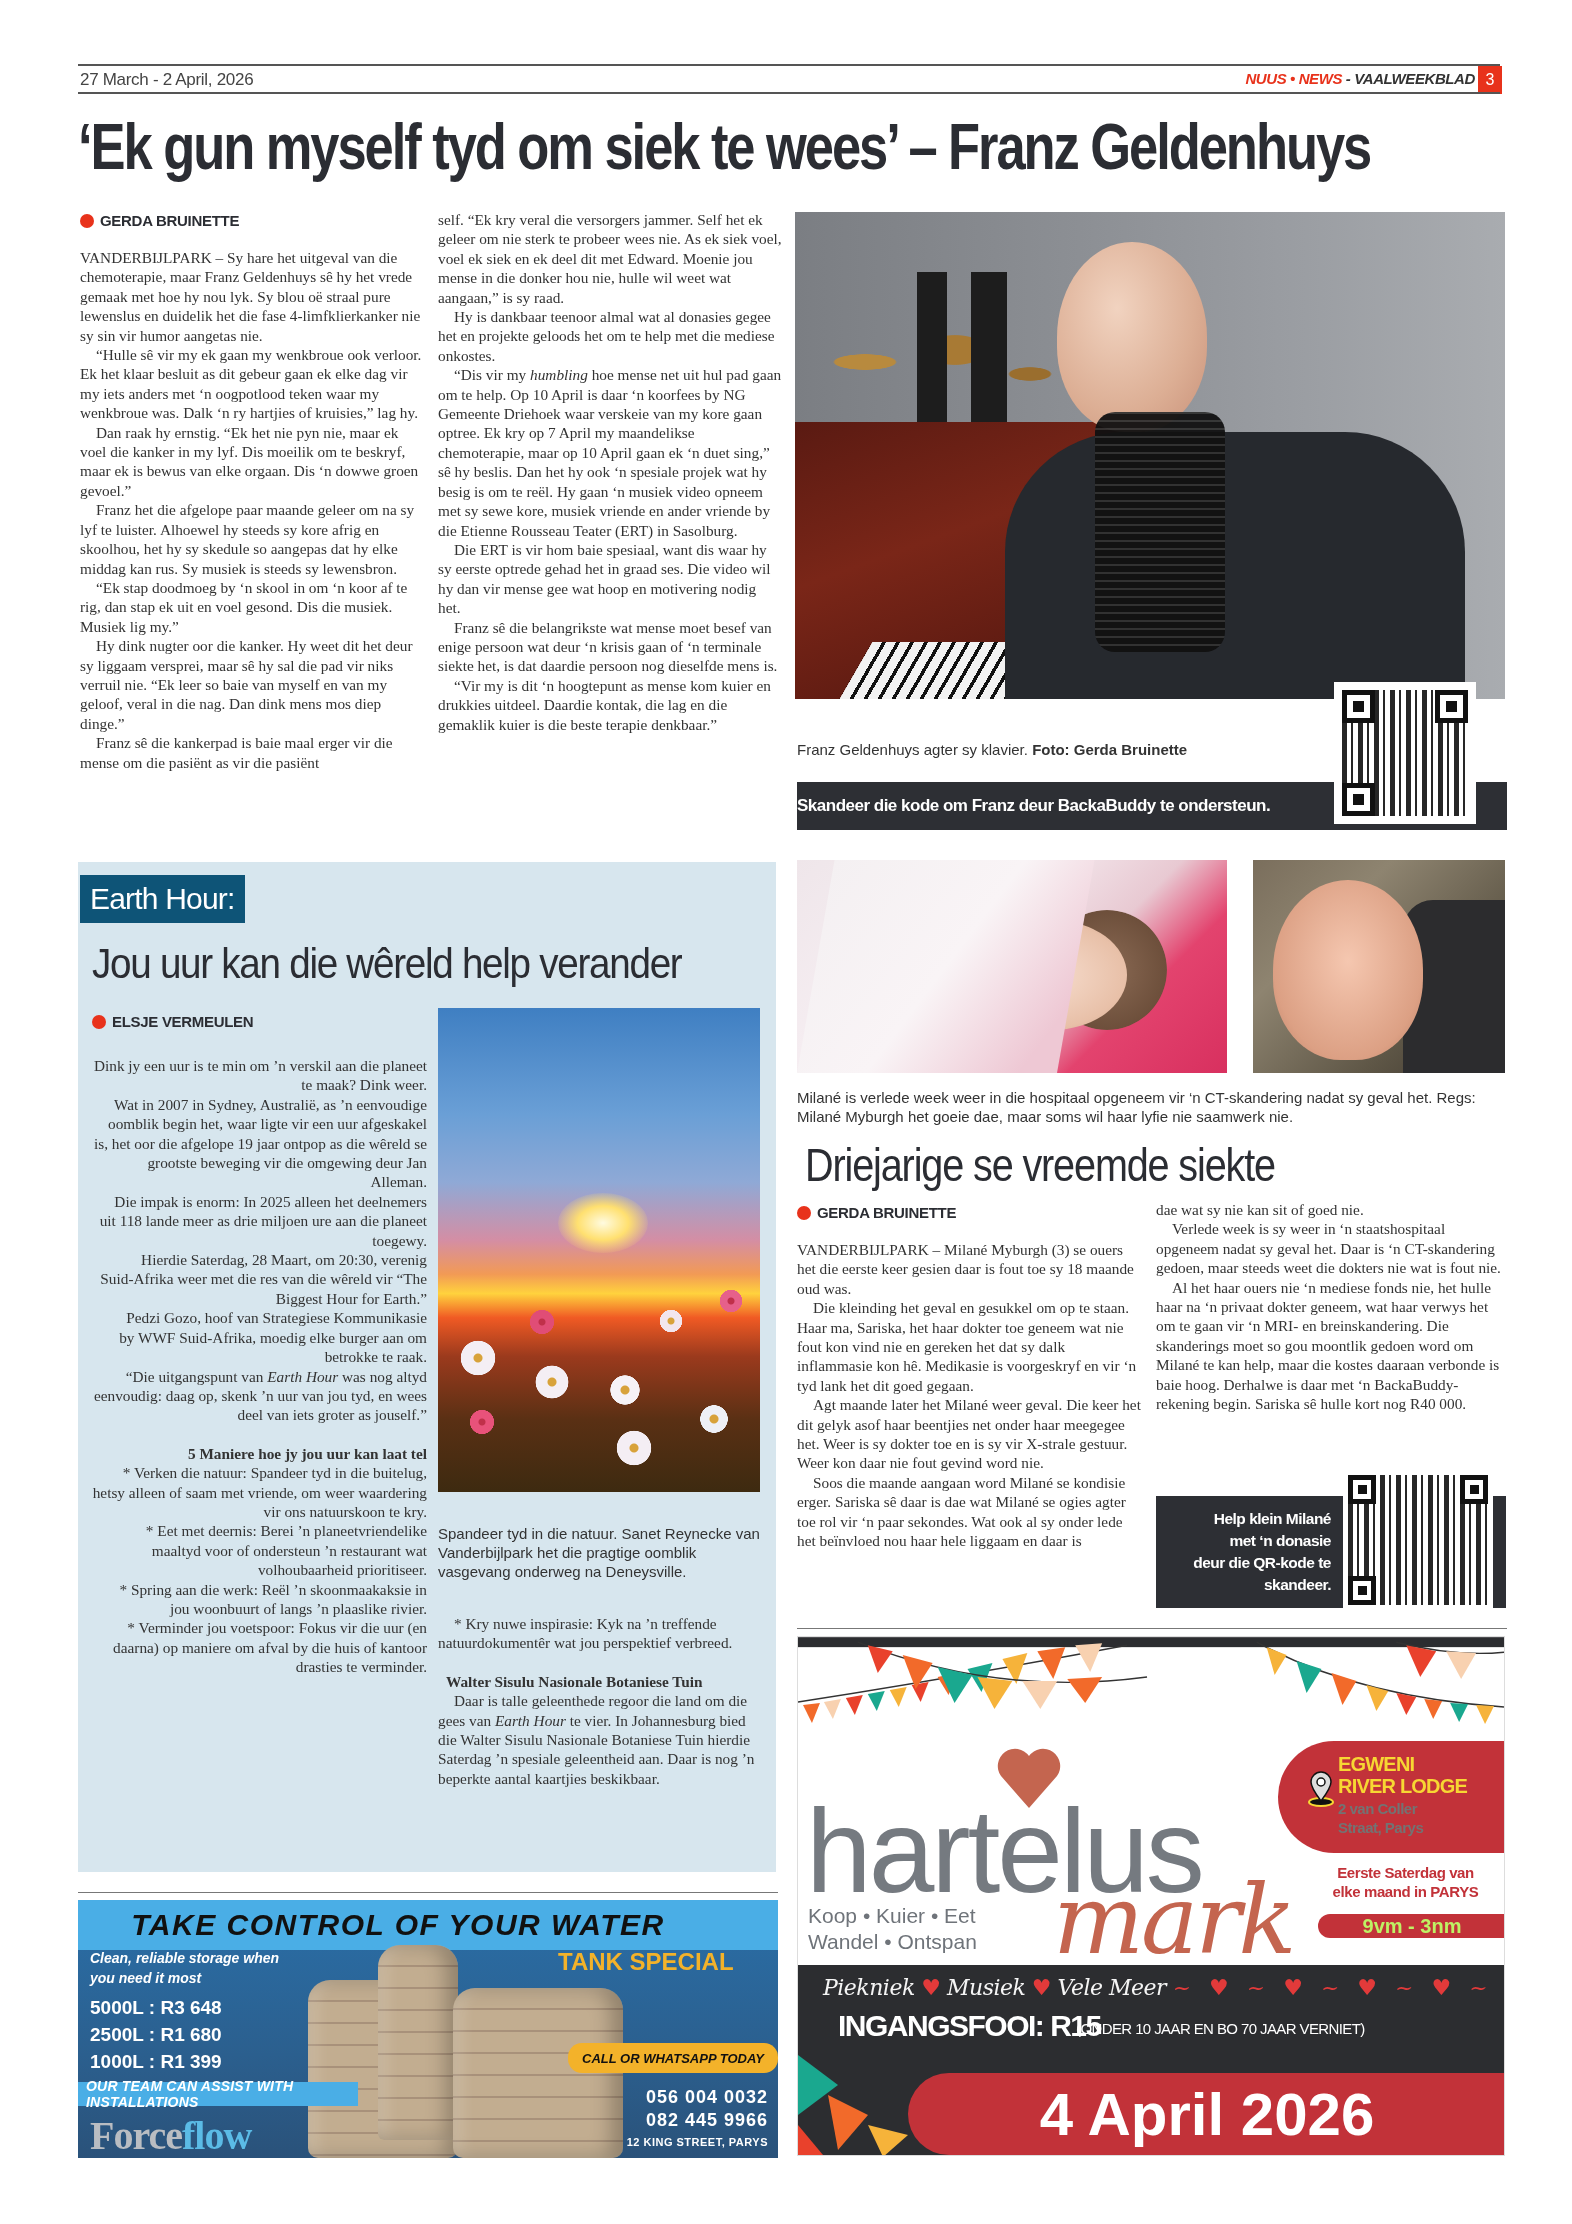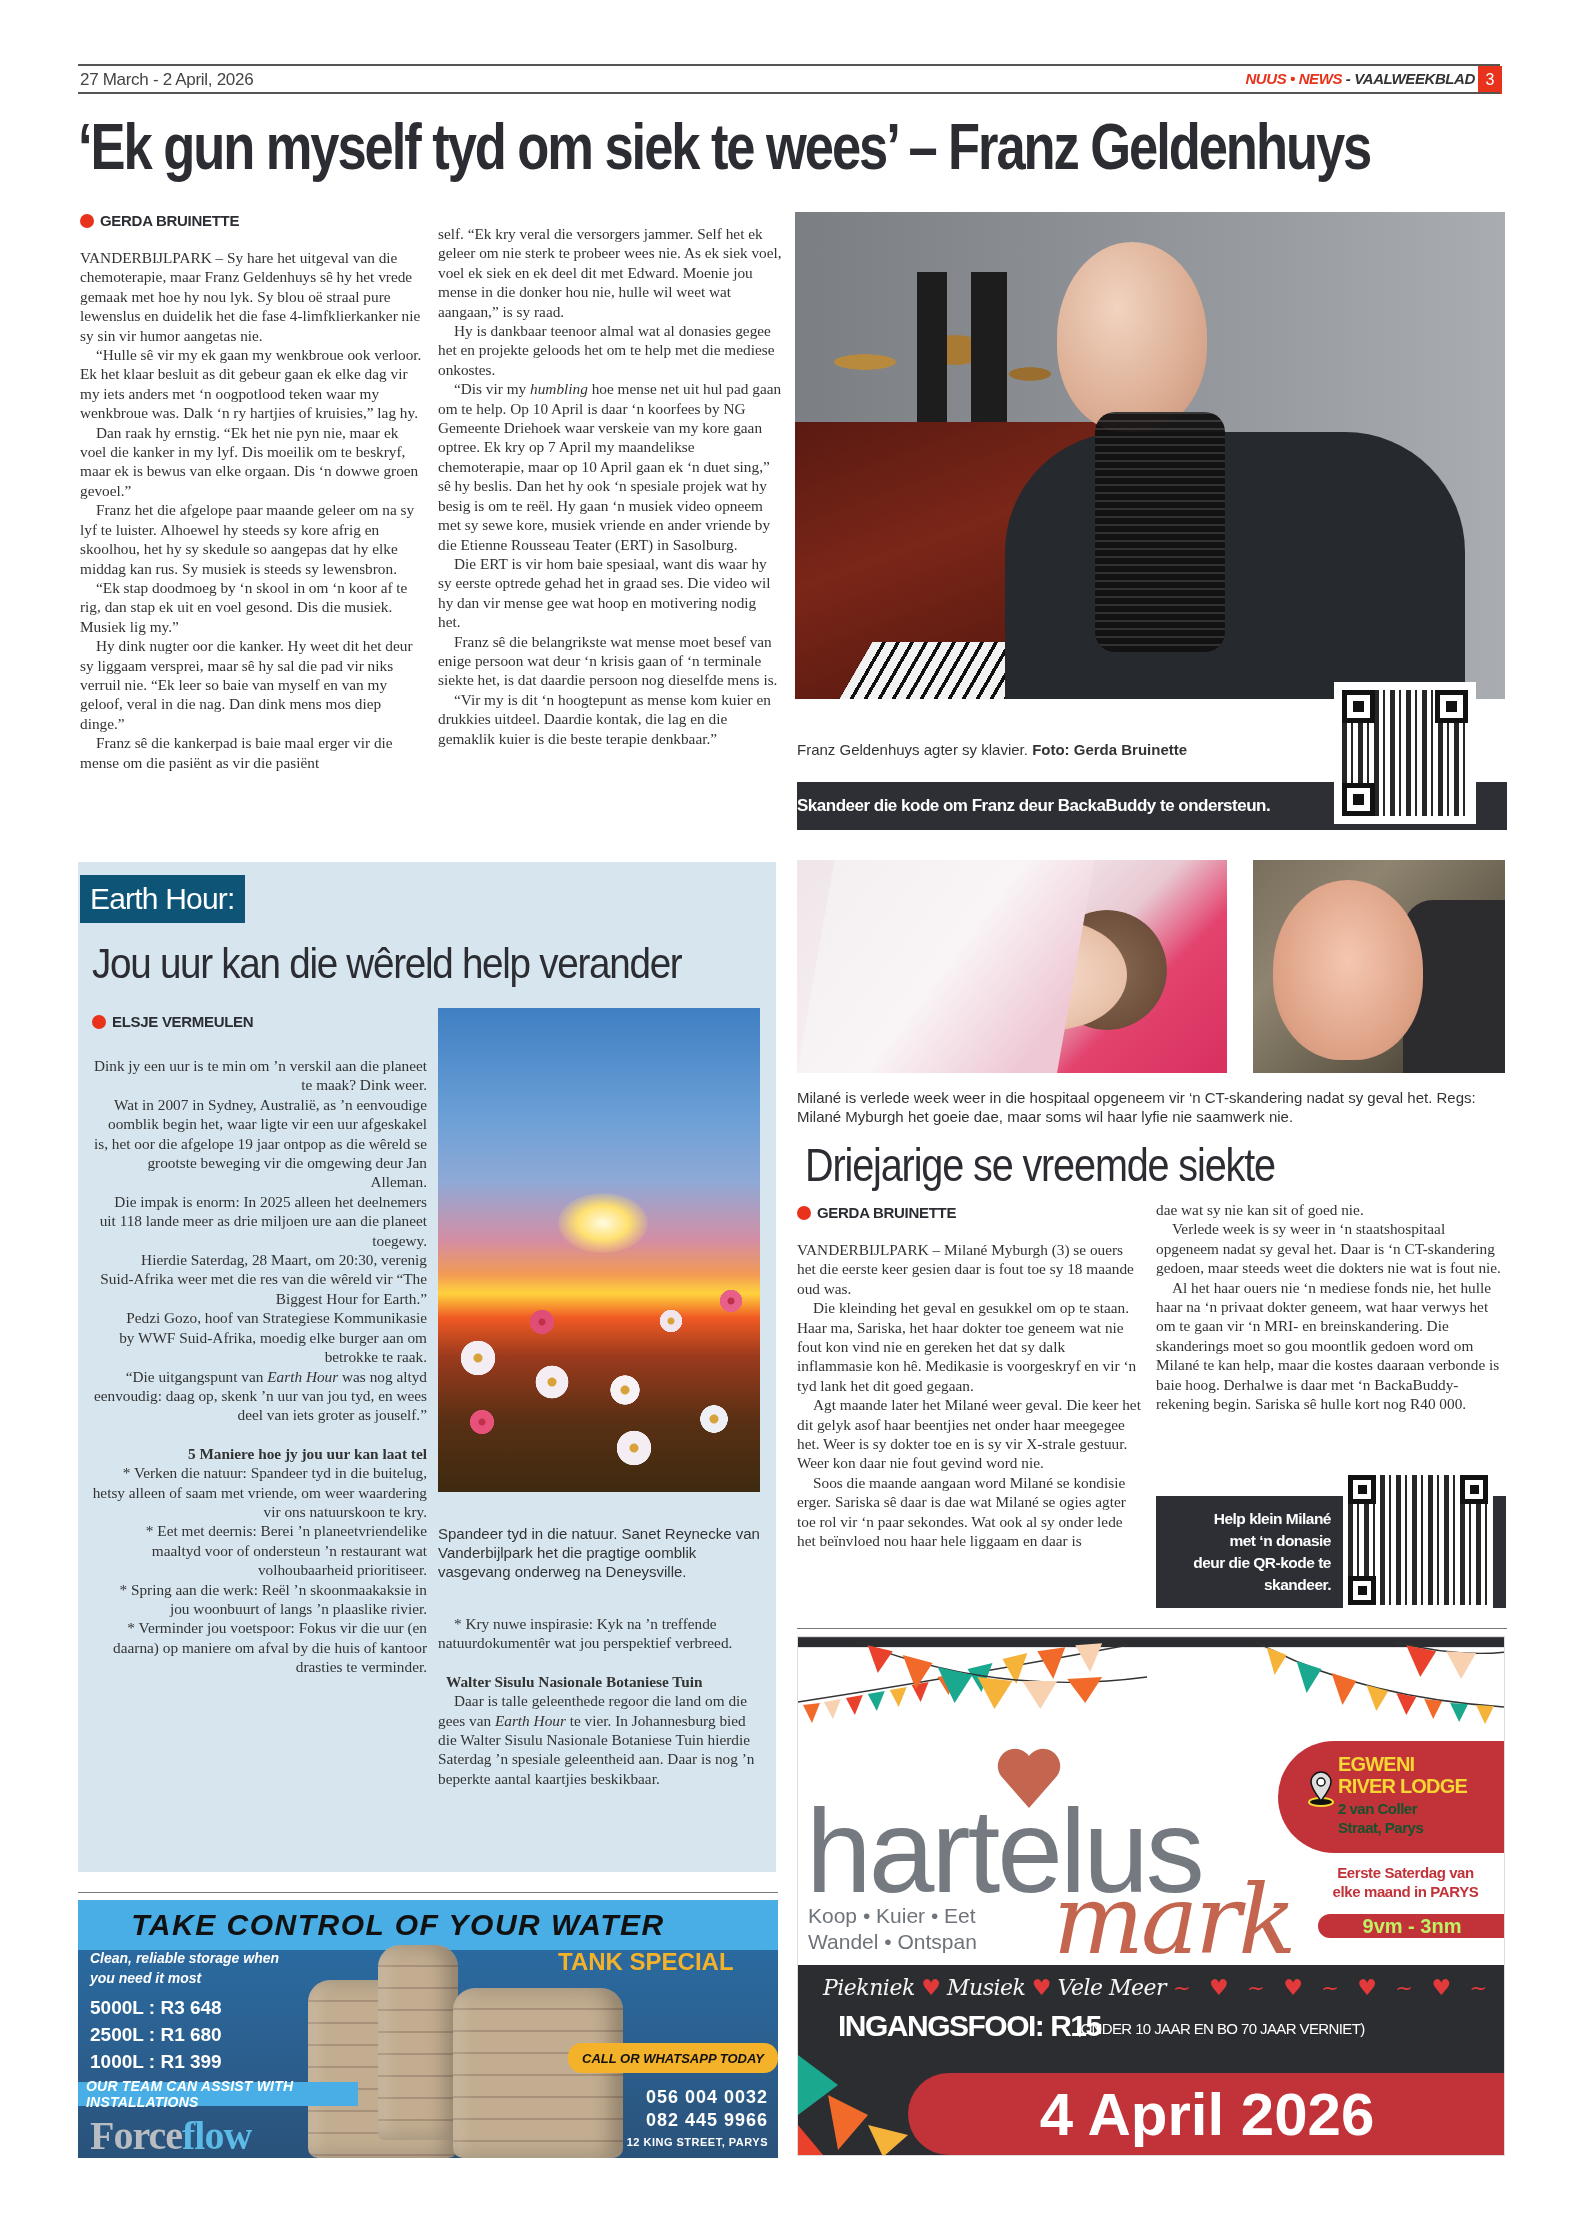--- a/index.html
+++ b/index.html
@@ -84,21 +84,21 @@
 
   
   .ht-ad { left: 797px; top: 1636px; width: 708px; height: 520px; overflow: hidden; background: #ffffff; border: 1px solid #ddd; }
   .ht-bunting { position: absolute; left: 0; top: 0; width: 100%; height: 120px; }
   .ht-word { position: absolute; left: 8px; top: 155px; font-family: "Liberation Sans", sans-serif; font-size: 118px; color: #757a80; letter-spacing: -3px; line-height: 1; }
   .ht-heart { position: absolute; left: 195px; top: 105px; width: 72px; height: 72px; }
   .ht-mark { position: absolute; left: 255px; top: 235px; font-family: "DejaVu Serif", serif; font-style: italic; font-size: 96px; color: #c4654f; line-height: 1; letter-spacing: -3px; }
   .ht-slogan { position: absolute; left: 10px; top: 266px; font-family: "Liberation Sans", sans-serif; font-size: 21px; color: #6f747a; line-height: 26px; }
   .ht-venue { position: absolute; left: 480px; top: 104px; width: 228px; height: 112px; background: #c23239; border-radius: 56px 0 0 56px; }
   .ht-venue-name { position: absolute; left: 205px; top: 12px; font-family: "Liberation Sans", sans-serif; font-weight: bold; color: #f7d733; font-size: 20px; line-height: 22px; letter-spacing: -0.8px; }
-  .ht-venue-addr { position: absolute; left: 205px; top: 58px; font-family: "Liberation Sans", sans-serif; font-weight: bold; color: #14532d; font-size: 15px; line-height: 19px; letter-spacing: -0.5px; }
+  .ht-venue-addr { position: absolute; left: 205px; top: 58px; font-family: "Liberation Sans", sans-serif; font-weight: bold; color: #737373; font-size: 15px; line-height: 19px; letter-spacing: -0.5px; }
   .ht-pin { position: absolute; left: 170px; top: 34px; width: 26px; height: 36px; }
   .ht-when { position: absolute; left: 510px; top: 226px; width: 195px; text-align: center; font-family: "Liberation Sans", sans-serif; font-weight: bold; color: #c23239; font-size: 15px; line-height: 19px; letter-spacing: -0.4px; }
   .ht-time { position: absolute; left: 520px; top: 277px; width: 188px; height: 24px; border-radius: 18px 0 0 18px; background: #c23239; color: #bef264; font-family: "Liberation Sans", sans-serif; font-weight: bold; font-size: 20px; display: flex; align-items: center; justify-content: center; }
   .ht-dark { position: absolute; left: 0; top: 328px; width: 100%; height: 192px; background: #2c2d30; }
   .ht-script { position: absolute; left: 25px; top: 10px; font-family: "DejaVu Serif", serif; font-style: italic; font-size: 22px; color: #f5f5f5; letter-spacing: -0.5px; white-space: nowrap; }
   .ht-script .hrt { color: #e23a3a; font-style: normal; }
   .ht-fee { position: absolute; left: 40px; top: 44px; font-family: "Liberation Sans", sans-serif; font-weight: bold; font-size: 30px; color: #fff; letter-spacing: -1.5px; white-space: nowrap; }
   .ht-fee-note { position: absolute; left: 278px; top: 55px; font-family: "Liberation Sans", sans-serif; font-size: 15px; color: #fff; letter-spacing: -0.6px; white-space: nowrap; }
   .ht-date { position: absolute; left: 110px; top: 108px; width: 598px; height: 82px; border-radius: 42px 0 0 42px; background: #c23239; color: #fff; font-family: "Liberation Sans", sans-serif; font-weight: bold; font-size: 60px; display: flex; align-items: center; justify-content: center; letter-spacing: 0px; }
 
@@ -121,21 +121,21 @@
 </div>
 <div class="abs col-text" style="left:80px; top:248px; width:344px;">
   <p>VANDERBIJLPARK – Sy hare het uitgeval van die chemoterapie, maar Franz Geldenhuys sê hy het vrede gemaak met hoe hy nou lyk. Sy blou oë straal pure lewenslus en duidelik het die fase 4-limfklierkanker nie sy sin vir humor aangetas nie.</p>
   <p class="ind">“Hulle sê vir my ek gaan my wenkbroue ook verloor. Ek het klaar besluit as dit gebeur gaan ek elke dag vir my iets anders met ‘n oogpotlood teken waar my wenkbroue was. Dalk ‘n ry hartjies of kruisies,” lag hy.</p>
   <p class="ind">Dan raak hy ernstig. “Ek het nie pyn nie, maar ek voel die kanker in my lyf. Dis moeilik om te beskryf, maar ek is bewus van elke orgaan. Dis ‘n dowwe groen gevoel.”</p>
   <p class="ind">Franz het die afgelope paar maande geleer om na sy lyf te luister. Alhoewel hy steeds sy kore afrig en skoolhou, het hy sy skedule so aangepas dat hy elke middag kan rus. Sy musiek is steeds sy lewensbron.</p>
   <p class="ind">“Ek stap doodmoeg by ‘n skool in om ‘n koor af te rig, dan stap ek uit en voel gesond. Dis die musiek. Musiek lig my.”</p>
   <p class="ind">Hy dink nugter oor die kanker. Hy weet dit het deur sy liggaam versprei, maar sê hy sal die pad vir niks verruil nie. “Ek leer so baie van myself en van my geloof, veral in die nag. Dan dink mens mos diep dinge.”</p>
   <p class="ind">Franz sê die kankerpad is baie maal erger vir die mense om die pasiënt as vir die pasiënt</p>
 </div>
-<div class="abs col-text" style="left:438px; top:224px; width:344px;">
+<div class="abs col-text" style="left:438px; top:210px; width:344px;">
   <p>self. “Ek kry veral die versorgers jammer. Self het ek geleer om nie sterk te probeer wees nie. As ek siek voel, voel ek siek en ek deel dit met Edward. Moenie jou mense in die donker hou nie, hulle wil weet wat aangaan,” is sy raad.</p>
   <p class="ind">Hy is dankbaar teenoor almal wat al donasies gegee het en projekte geloods het om te help met die mediese onkostes.</p>
   <p class="ind rich">“Dis vir my <i>humbling</i> hoe mense net uit hul pad gaan om te help. Op 10 April is daar ‘n koorfees by NG Gemeente Driehoek waar verskeie van my kore gaan optree. Ek kry op 7 April my maandelikse chemoterapie, maar op 10 April gaan ek ‘n duet sing,” sê hy beslis. Dan het hy ook ‘n spesiale projek wat hy besig is om te reël. Hy gaan ‘n musiek video opneem met sy sewe kore, musiek vriende en ander vriende by die Etienne Rousseau Teater (ERT) in Sasolburg.</p>
   <p class="ind">Die ERT is vir hom baie spesiaal, want dis waar hy sy eerste optrede gehad het in graad ses. Die video wil hy dan vir mense gee wat hoop en motivering nodig het.</p>
   <p class="ind">Franz sê die belangrikste wat mense moet besef van enige persoon wat deur ‘n krisis gaan of ‘n terminale siekte het, is dat daardie persoon nog dieselfde mens is.</p>
   <p class="ind">“Vir my is dit ‘n hoogtepunt as mense kom kuier en drukkies uitdeel. Daardie kontak, die lag en die gemaklik kuier is die beste terapie denkbaar.”</p>
 </div>
 
 <div class="abs franz-photo">
   <div class="piano"></div>

